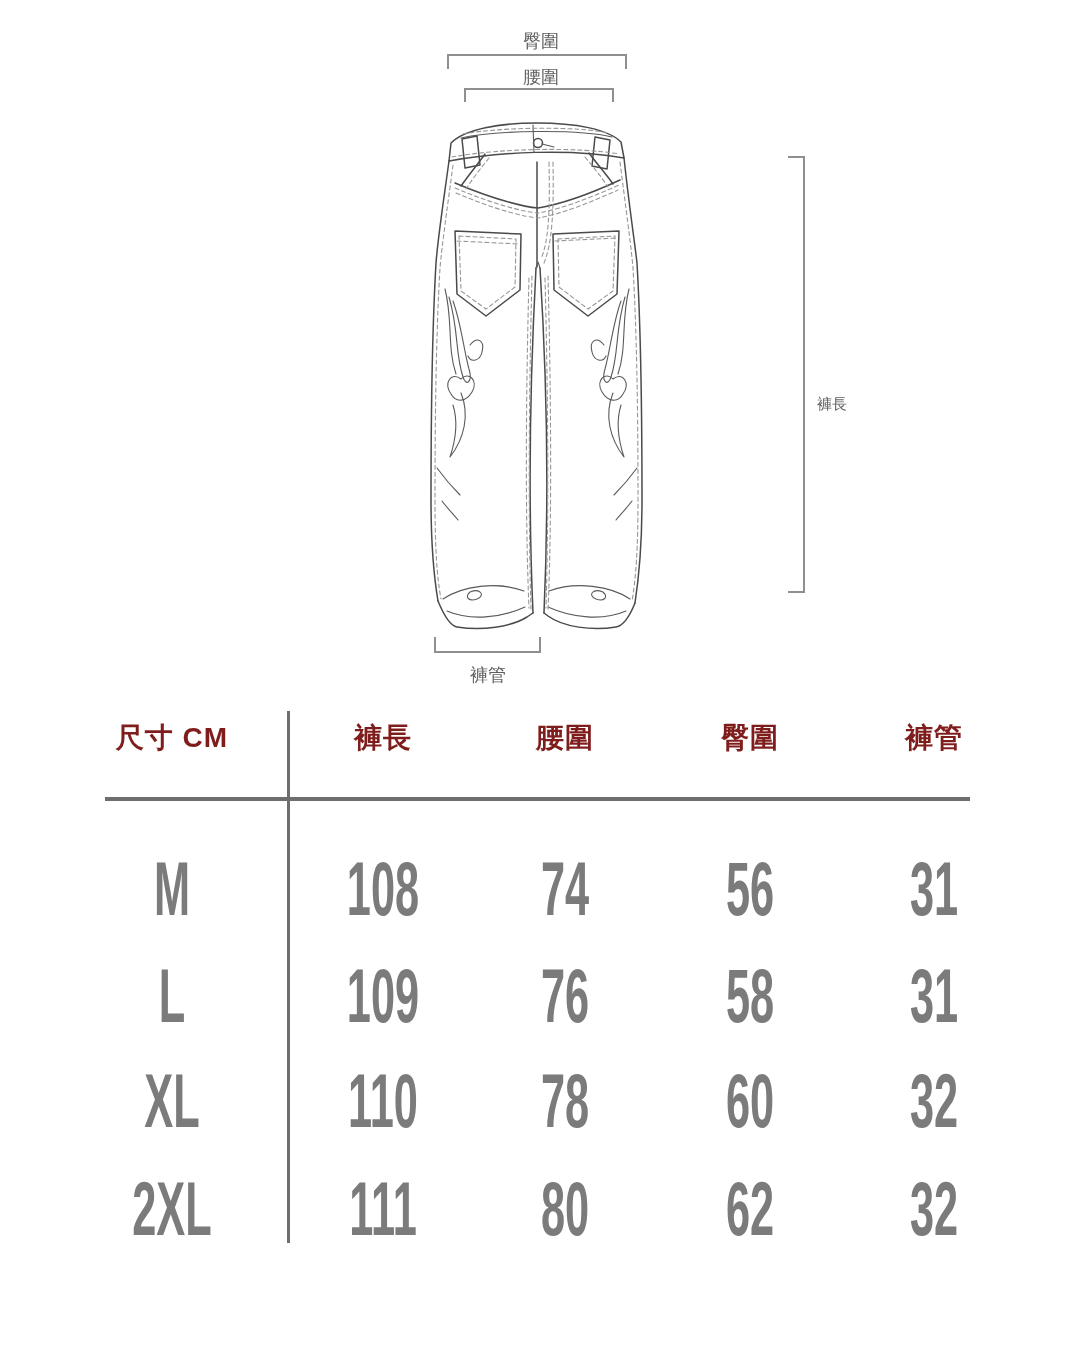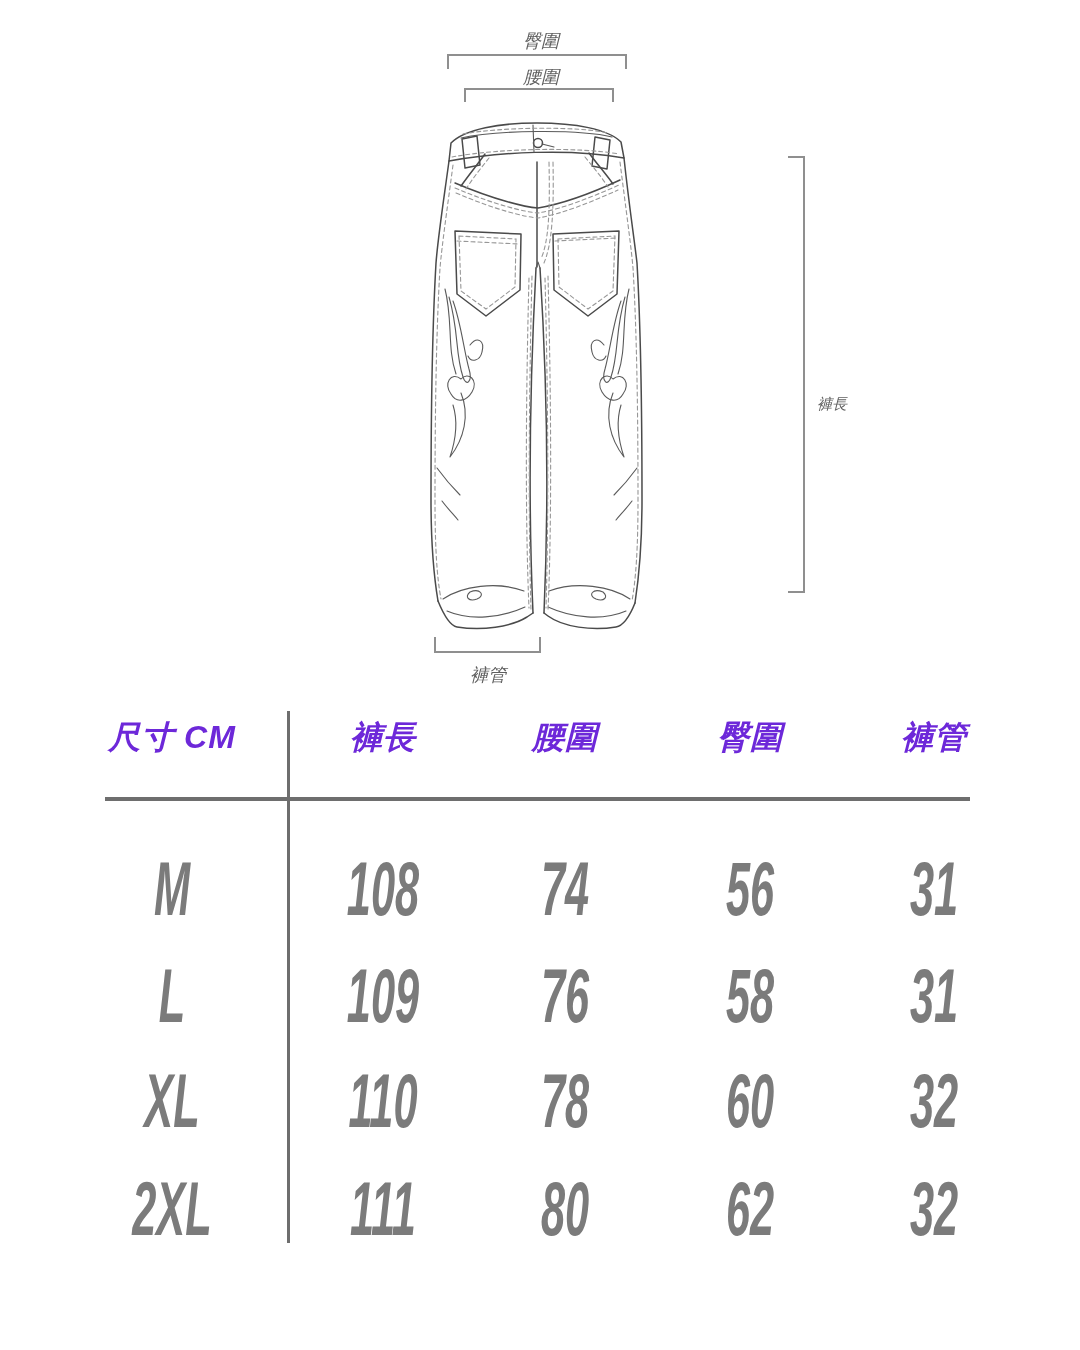--- a/index.html
+++ b/index.html
@@ -1,34 +1,33 @@
 <!DOCTYPE html>
 <html><head>
 <meta charset="utf-8">
 <style>
   html,body{margin:0;padding:0;background:#ffffff;}
   #canvas{
     position:relative;width:1080px;height:1350px;background:#ffffff;overflow:hidden;
     font-family:"Liberation Sans", sans-serif;
-    font-style:italic;
   }
   
   #diagram-svg{position:absolute;left:0;top:0;}
   .outline{fill:none;stroke:#4a4a4a;stroke-width:1.5;stroke-linecap:round;stroke-linejoin:round;}
   .thin{fill:none;stroke:#5a5a5a;stroke-width:1.1;stroke-linecap:round;stroke-linejoin:round;}
   .stitch{fill:none;stroke:#979797;stroke-width:1.1;stroke-dasharray:4 3;stroke-linecap:round;}
   .bracket{fill:none;stroke:#8f8f8f;stroke-width:2;}
   .diagram-label{fill:#5f5f5f;font-family:"Liberation Sans",sans-serif;}
   .lbl18{font-size:18px;}
   .lbl15{font-size:15px;}
   
   .tline{position:absolute;background:#6e6e6e;}
   .th-cell{
     position:absolute;transform:translate(-50%,-50%);
-    font-size:32px;font-weight:bold;color:#6d28d9;white-space:nowrap;letter-spacing:1px;
+    font-size:28px;font-weight:bold;color:#7f1d1d;white-space:nowrap;letter-spacing:1px;
   }
   .num-cell{
     position:absolute;transform:translate(-50%,-50%) scaleX(0.57);
     font-size:76px;font-weight:bold;color:#7b7b7b;white-space:nowrap;
   }
 </style>
 </head>
 <body>
 
 <div id="canvas">

